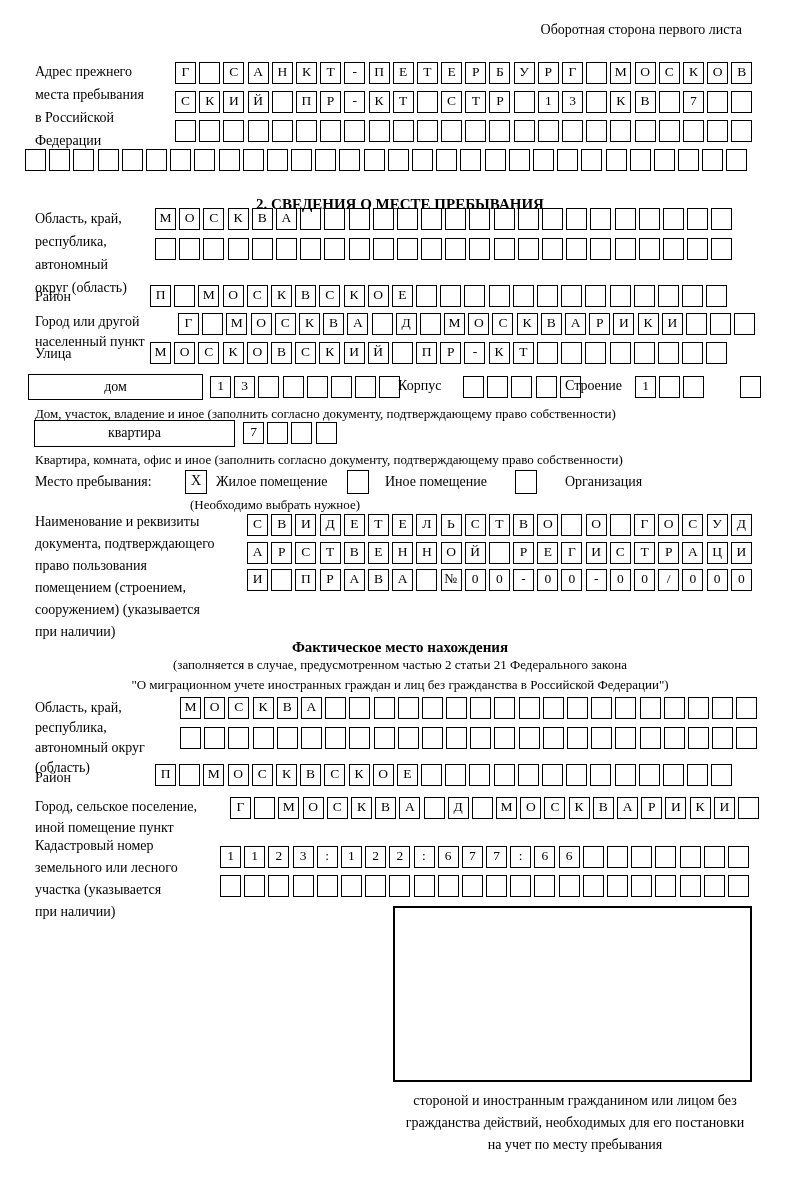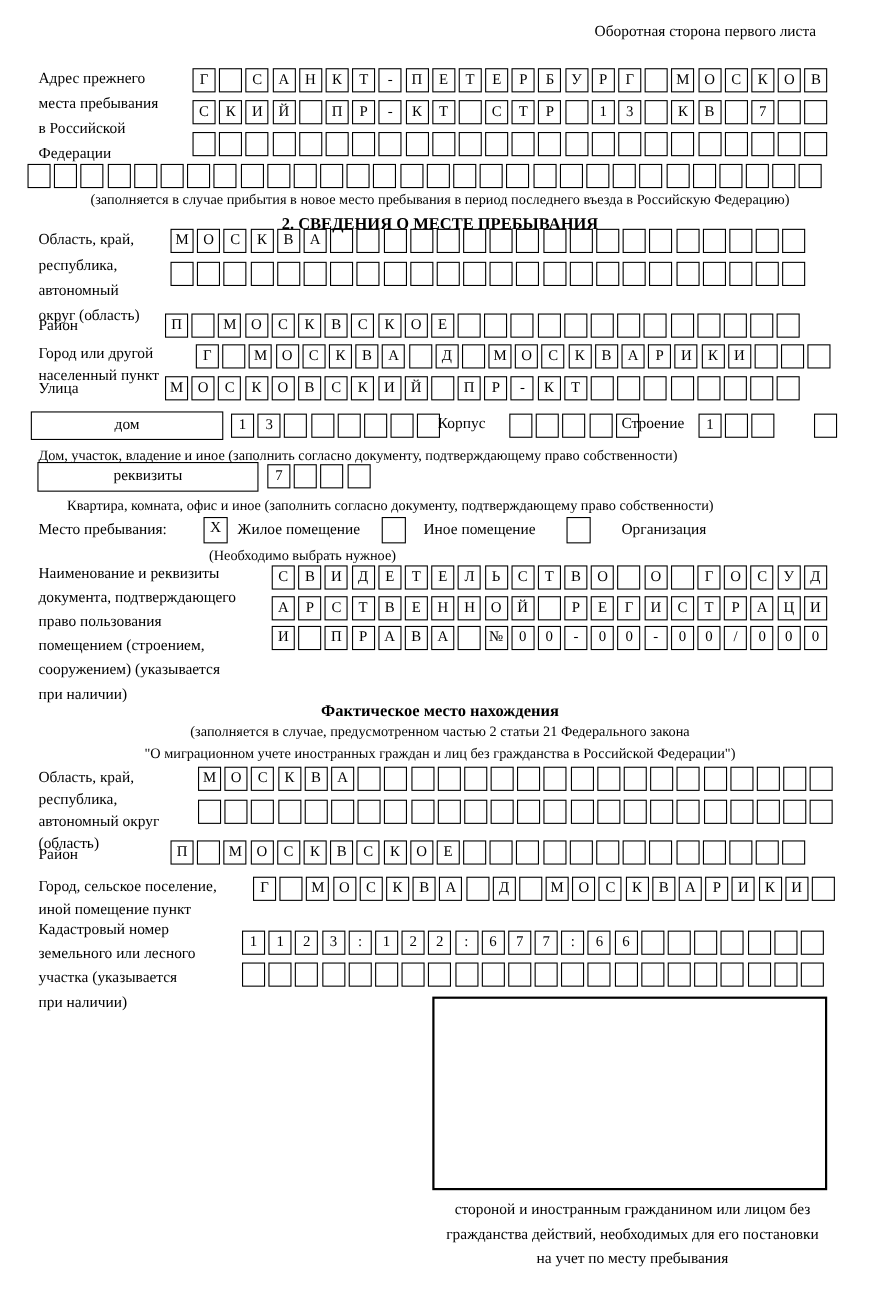--- a/index.html
+++ b/index.html
@@ -133,21 +133,20 @@
       <span class="cell"></span>
       <span class="cell"></span>
       <span class="cell"></span>
       <span class="cell"></span>
       <span class="cell"></span>
       <span class="cell"></span>
       <span class="cell"></span>
       <span class="cell"></span>
       <span class="cell"></span>
     </div>
-  <div class="cap centercap" style="top:173px;">(заполняется в случае прибытия в новое место пребывания в период последнего въезда в Российскую Федерацию)</div>
 
   <div class="hdr" style="top:196px;">2. СВЕДЕНИЯ О МЕСТЕ ПРЕБЫВАНИЯ</div>
 
   <div class="t" style="left:35px;top:211px;">Область, край,</div>
   <div class="t" style="left:35px;top:234px;">республика,</div>
   <div class="t" style="left:35px;top:257px;">автономный</div>
   <div class="t" style="left:35px;top:280px;">округ (область)</div>
   <div class="cellrow" style="left:155px;top:208px;">
       <span class="cell">М</span>
       <span class="cell">О</span>
@@ -309,28 +308,28 @@
   <div class="cellrow" style="left:635px;top:376px;">
       <span class="cell">1</span>
       <span class="cell"></span>
       <span class="cell"></span>
     </div>
   <div class="cellrow" style="left:740px;top:376px;">
       <span class="cell"></span>
     </div>
   <div class="cap" style="left:35px;top:406px;">Дом, участок, владение и иное (заполнить согласно документу, подтверждающему право собственности)</div>
 
-  <div class="widebox" style="left:34px;top:420px;width:201px;height:27px;">реквизиты</div>
+  <div class="widebox" style="left:34px;top:420px;width:201px;height:27px;">квартира</div>
   <div class="cellrow" style="left:243px;top:422px;">
       <span class="cell">7</span>
       <span class="cell"></span>
       <span class="cell"></span>
       <span class="cell"></span>
     </div>
-  <div class="cap" style="left:35px;top:452px;margin-left:26px;">Квартира, комната, офис и иное (заполнить согласно документу, подтверждающему право собственности)</div>
+  <div class="cap" style="left:35px;top:452px;">Квартира, комната, офис и иное (заполнить согласно документу, подтверждающему право собственности)</div>
 
   <div class="t" style="left:35px;top:474px;">Место пребывания:</div>
   <span class="chk" style="left:185px;top:470px;">X</span>
   <div class="t" style="left:216px;top:474px;">Жилое помещение</div>
   <span class="chk" style="left:347px;top:470px;"></span>
   <div class="t" style="left:385px;top:474px;">Иное помещение</div>
   <span class="chk" style="left:515px;top:470px;"></span>
   <div class="t" style="left:565px;top:474px;">Организация</div>
   <div class="cap" style="left:190px;top:497px;">(Необходимо выбрать нужное)</div>
 

